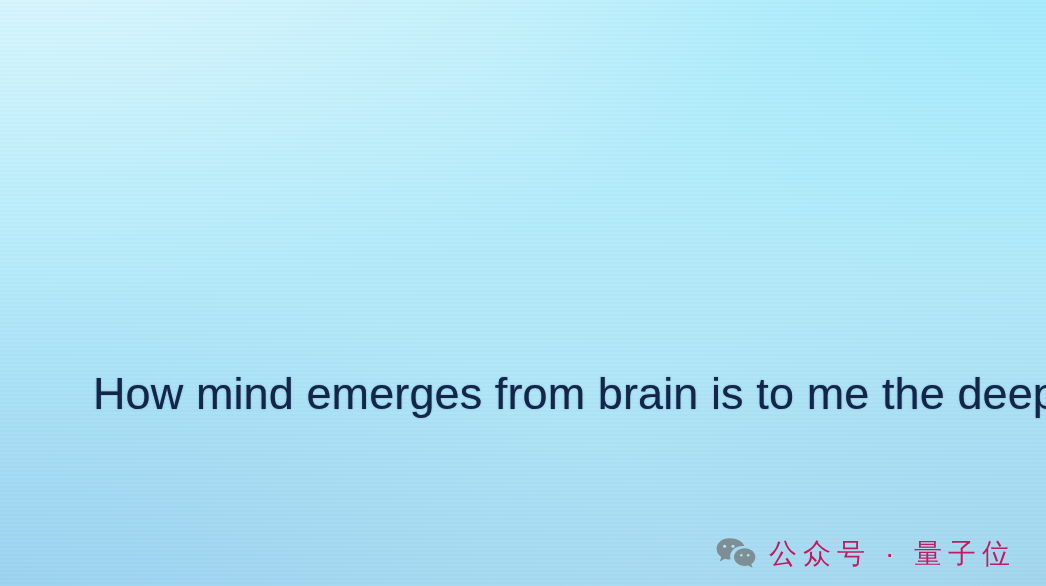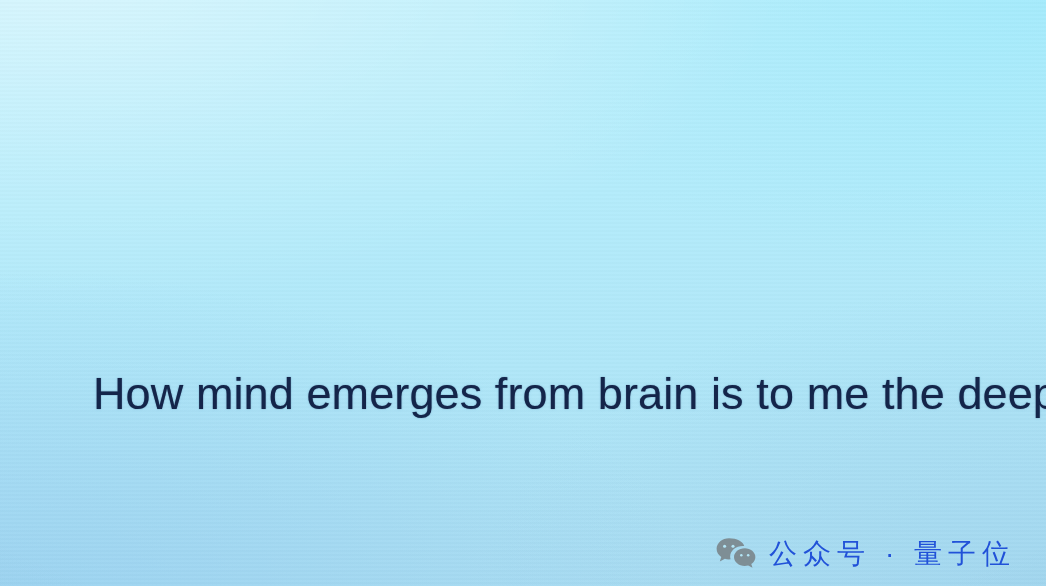--- a/index.html
+++ b/index.html
@@ -93,21 +93,21 @@
   }
 
   .wechat-icon {
     display: block;
     width: 40px;
     height: 33px;
     flex: 0 0 auto;
   }
 
   .watermark-text {
-    color: #1d4ed8;
+    color: #be185d;
     font-size: 28px;
     line-height: 1;
     letter-spacing: 6px;
     padding-right: 2px;
     font-weight: 400;
     white-space: nowrap;
     text-shadow: 0 0 2px rgba(180, 226, 244, 0.45);
   }
 </style>
 </head>

